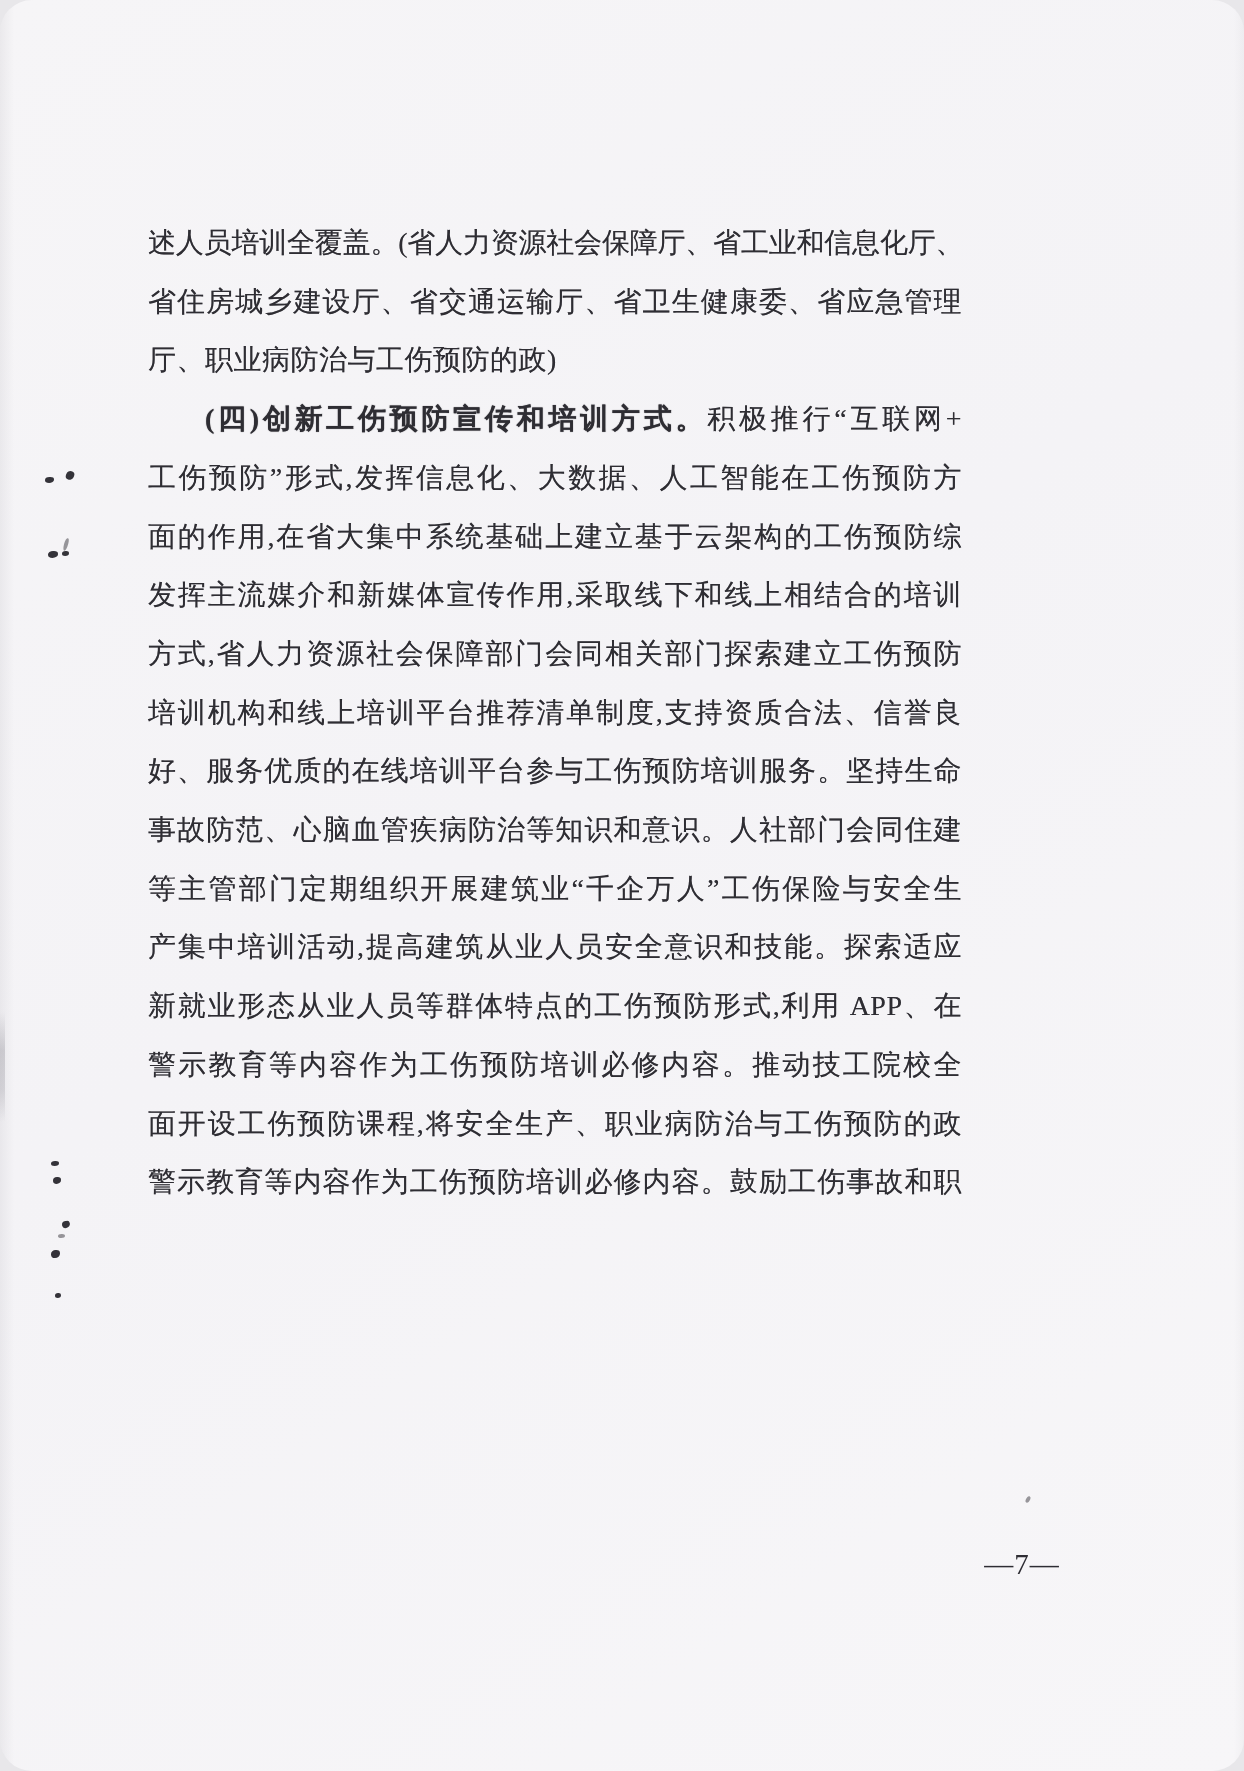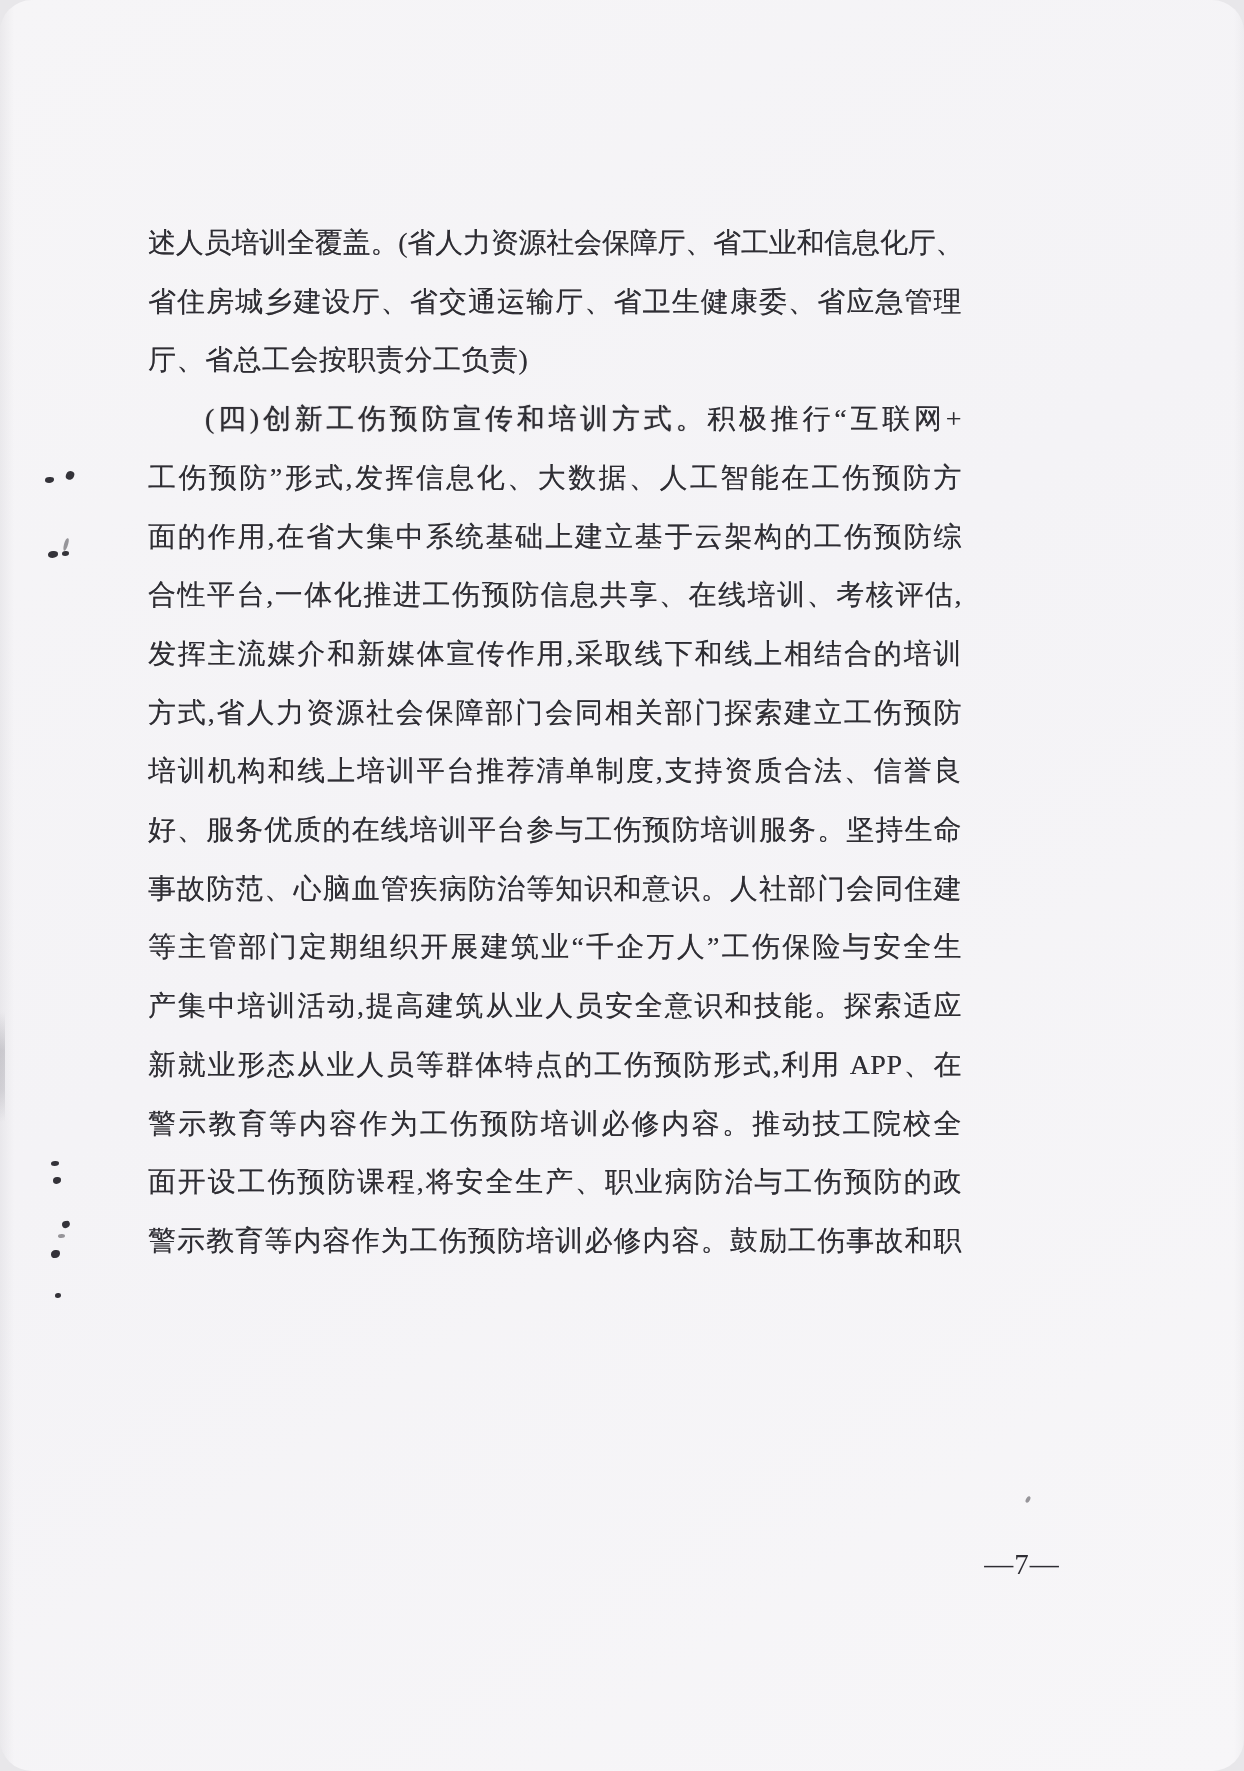--- a/index.html
+++ b/index.html
@@ -48,21 +48,21 @@
   .line.tight {
     letter-spacing: -1.5px;
   }
   .line.short {
     text-align-last: left;
   }
   .line.indent {
     text-indent: 57px;
   }
   .bold {
-    font-weight: normal;
+    font-weight: bold;
     text-shadow: 0 0 0.9px rgba(30,29,34,0.8);
   }
   .page-number {
     position: absolute;
     left: 962px;
     top: 1544px;
     width: 120px;
     font-size: 29px;
     line-height: 40px;
     letter-spacing: 1px;
@@ -86,27 +86,26 @@
   }
 </style>
 </head>
 <body>
 
 <div class="page">
 
   <div class="body-text">
     <p class="line tight">述人员培训全覆盖。(省人力资源社会保障厅、省工业和信息化厅、</p>
     <p class="line">省住房城乡建设厅、省交通运输厅、省卫生健康委、省应急管理</p>
-    <p class="line short">厅、省总工会按职责分工负责)</p>
+    <p class="line short">厅、职业病防治与工伤预防的政)</p>
 
     <p class="line indent"><span class="bold">(四)创新工伤预防宣传和培训方式。</span><span>积极推行“互联网+</span></p>
 
     <p class="line">工伤预防”形式,发挥信息化、大数据、人工智能在工伤预防方</p>
     <p class="line">面的作用,在省大集中系统基础上建立基于云架构的工伤预防综</p>
-    <p class="line">合性平台,一体化推进工伤预防信息共享、在线培训、考核评估,</p>
     <p class="line">发挥主流媒介和新媒体宣传作用,采取线下和线上相结合的培训</p>
     <p class="line">方式,省人力资源社会保障部门会同相关部门探索建立工伤预防</p>
     <p class="line">培训机构和线上培训平台推荐清单制度,支持资质合法、信誉良</p>
     <p class="line">好、服务优质的在线培训平台参与工伤预防培训服务。坚持生命</p>
     <p class="line">事故防范、心脑血管疾病防治等知识和意识。人社部门会同住建</p>
     <p class="line">等主管部门定期组织开展建筑业“千企万人”工伤保险与安全生</p>
     <p class="line">产集中培训活动,提高建筑从业人员安全意识和技能。探索适应</p>
     <p class="line">新就业形态从业人员等群体特点的工伤预防形式,利用 APP、在</p>
     <p class="line">警示教育等内容作为工伤预防培训必修内容。推动技工院校全</p>
     <p class="line">面开设工伤预防课程,将安全生产、职业病防治与工伤预防的政</p>

